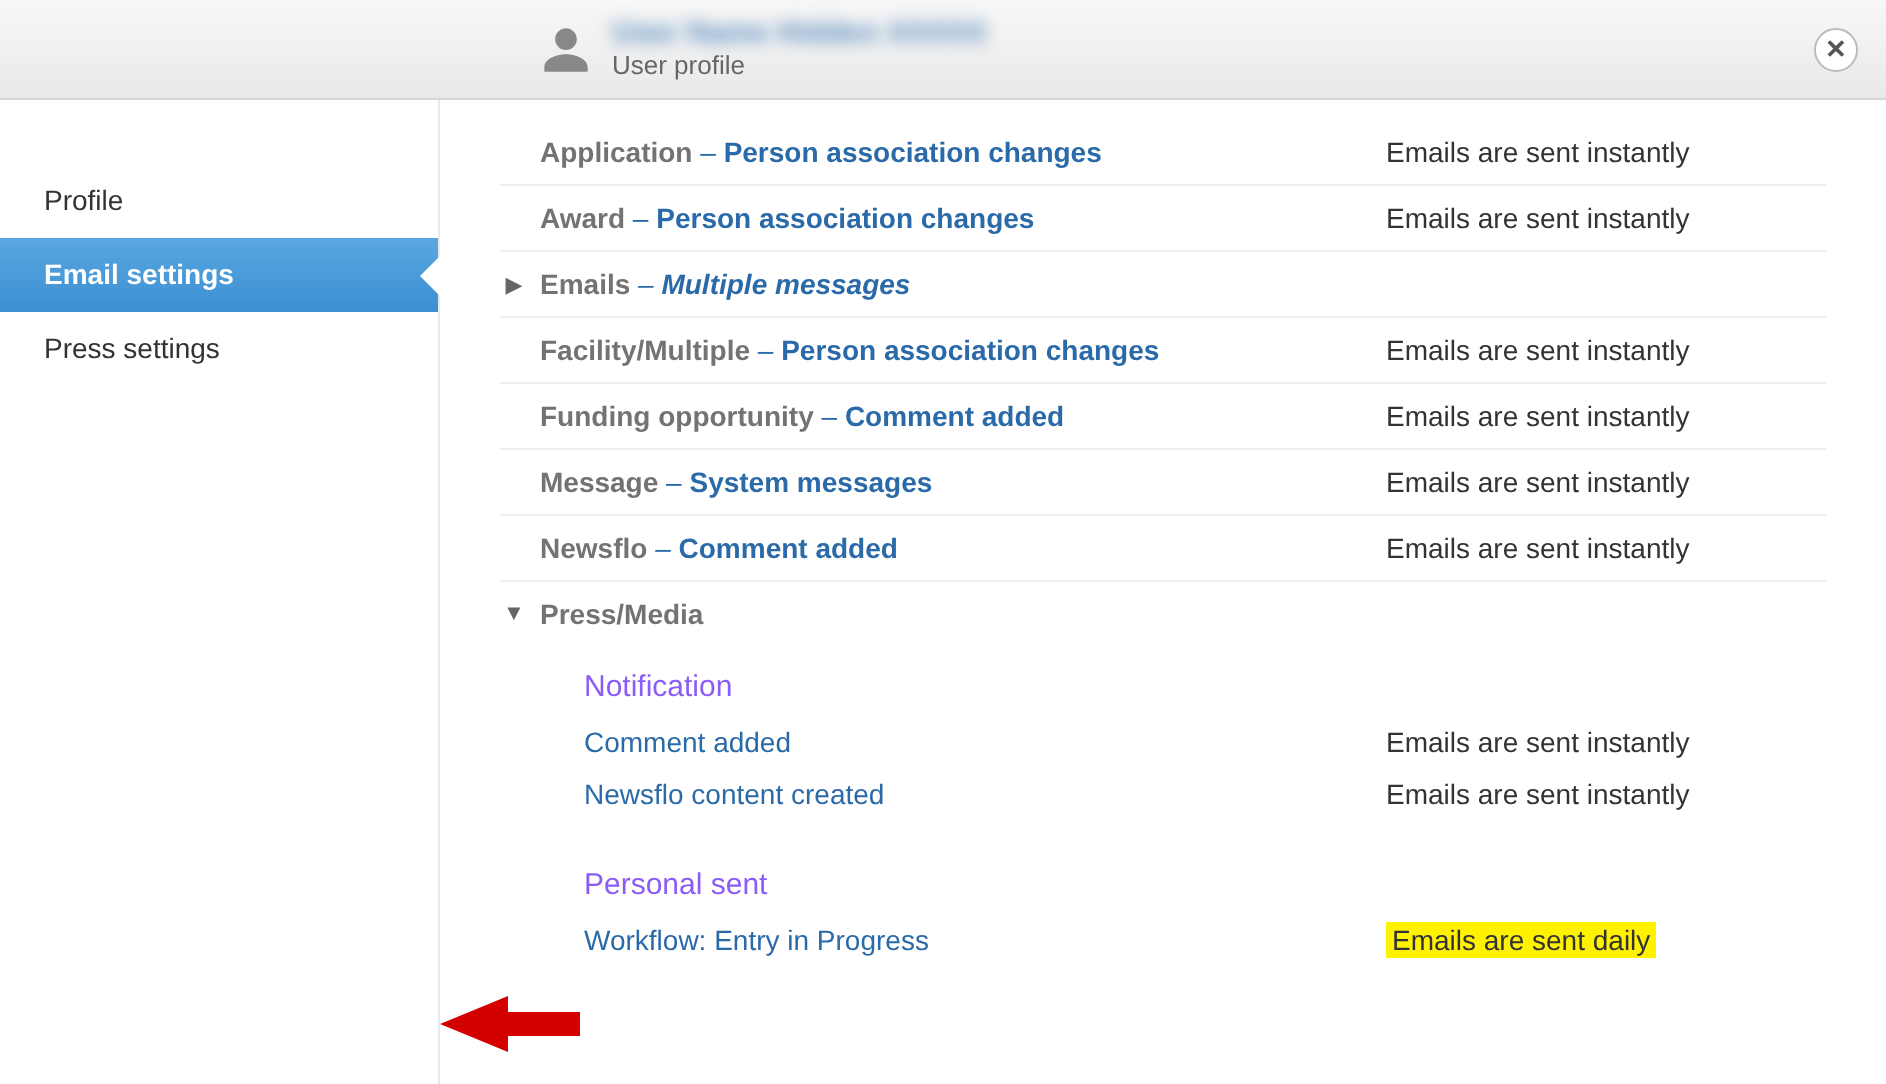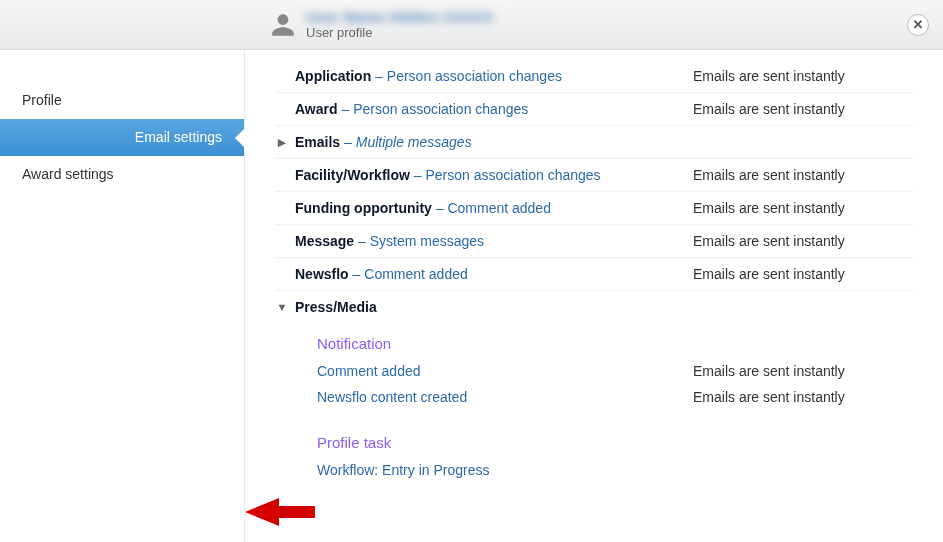--- a/index.html
+++ b/index.html
@@ -33,37 +33,36 @@
   .header .subtitle { color:#666; font-size:13px; }
   .close-btn {
     position:absolute; right:14px; top:50%; transform:translateY(-50%);
     width:22px; height:22px; border:1px solid #bbb; border-radius:50%;
     display:flex; align-items:center; justify-content:center;
     cursor:pointer; background:#fff;
     font-weight:bold; color:#555; font-size:13px;
   }
   .container { display:flex; height:calc(100% - 50px); }
   .sidebar {
-    width:245px; padding-top:32px;
+    width:220px; padding-top:32px;
     border-right:1px solid #e9e9e9;
     background:#fff;
     flex-shrink: 0;
   }
   .sidebar-item {
     padding:6px 22px;
     color:#333; cursor:pointer;
     font-size:14px;
     line-height:1.8;
   }
   .sidebar-item.active {
     background: linear-gradient(#5aa7e0, #3b8fd3);
     color:#fff;
     position:relative;
-    font-weight: 400;
-    text-align: right;
+    font-weight: 700;
   }
   .sidebar-item.active::after {
     content:""; position:absolute; right:-1px; top:50%; transform:translateY(-50%);
     width:0; height:0;
     border-top:10px solid transparent;
     border-bottom:10px solid transparent;
     border-right:10px solid #fff;
   }
   .main {
     flex:1; padding:10px 30px 20px 30px;
@@ -78,22 +77,22 @@
   .row:last-child { border-bottom:none; }
   .row .left { flex:1; display:flex; align-items:center; }
   .row .right { width:220px; color:#333; font-size:14px; }
   .caret {
     width:14px; text-align:center;
     color:#666; font-size:11px;
     margin-right:6px;
     display:inline-block;
   }
   .spacer { width:20px; display:inline-block; }
-  .cat { color:#0f172a; font-weight:700;text-align:center; }
-  .desc { color:#2b6aa8; font-weight:400; }
+  .cat { color:#737373; font-weight:700;text-align:center; }
+  .desc { color:#2b6aa8; font-weight:700; }
   .italic { font-style: italic; }
   .sep { color:#2b6aa8; font-weight:400; }
   .allemails { font-style: italic; color:#333; }
   .sub-head {
     color:#8b5cf6; font-size:15px;
     padding:12px 0 6px 42px;
   }
   .sub-row {
     display:flex; align-items:center;
     padding:5px 0 5px 42px;
@@ -124,21 +123,21 @@
   </div>
   <div class="close-btn">
     <span>✕</span>
   </div>
 </div>
 
 <div class="container">
   <div class="sidebar">
     <div class="sidebar-item">Profile</div>
     <div class="sidebar-item active">Email settings</div>
-    <div class="sidebar-item">Award settings</div>
+    <div class="sidebar-item">Press settings</div>
   </div>
 
   <div class="main">
 
     <div class="row">
       <div class="left">
           <span class="spacer"></span>
           <span class="cat">Application</span>
           <span class="sep">&nbsp;–&nbsp;</span>
           <span class="desc">Person association changes</span>
@@ -161,21 +160,21 @@
           <span class="caret">▶</span>
           <span class="cat">Emails</span>
           <span class="sep italic">&nbsp;–&nbsp;</span>
           <span class="desc italic">Multiple messages</span>
         </div>
     </div>
 
     <div class="row">
       <div class="left">
           <span class="spacer"></span>
-          <span class="cat">Facility/Workflow</span>
+          <span class="cat">Facility/Multiple</span>
           <span class="sep">&nbsp;–&nbsp;</span>
           <span class="desc">Person association changes</span>
         </div>
       <div class="right">Emails are sent instantly</div>
     </div>
 
     <div class="row">
       <div class="left">
           <span class="spacer"></span>
           <span class="cat">Funding opportunity</span>
@@ -216,23 +215,24 @@
     <div class="sub-head">Notification</div>
     <div class="sub-row">
       <div class="sub-left">Comment added</div>
       <div class="right">Emails are sent instantly</div>
     </div>
     <div class="sub-row">
       <div class="sub-left">Newsflo content created</div>
       <div class="right">Emails are sent instantly</div>
     </div>
 
-    <div class="sub-head" style="padding-top:24px;">Profile task</div>
+    <div class="sub-head" style="padding-top:24px;">Personal sent</div>
     <div class="sub-row">
       <div class="sub-left">Workflow: Entry in Progress</div>
+      <div class="right"><span class="hl">Emails are sent daily</span></div>
     </div>
 
     <svg class="arrow" viewBox="0 0 70 36">
       <polygon points="0,18 34,4 34,12 70,12 70,24 34,24 34,32" fill="#d40000"></polygon>
     </svg>
 
   </div>
 </div>
 
 </body></html>

